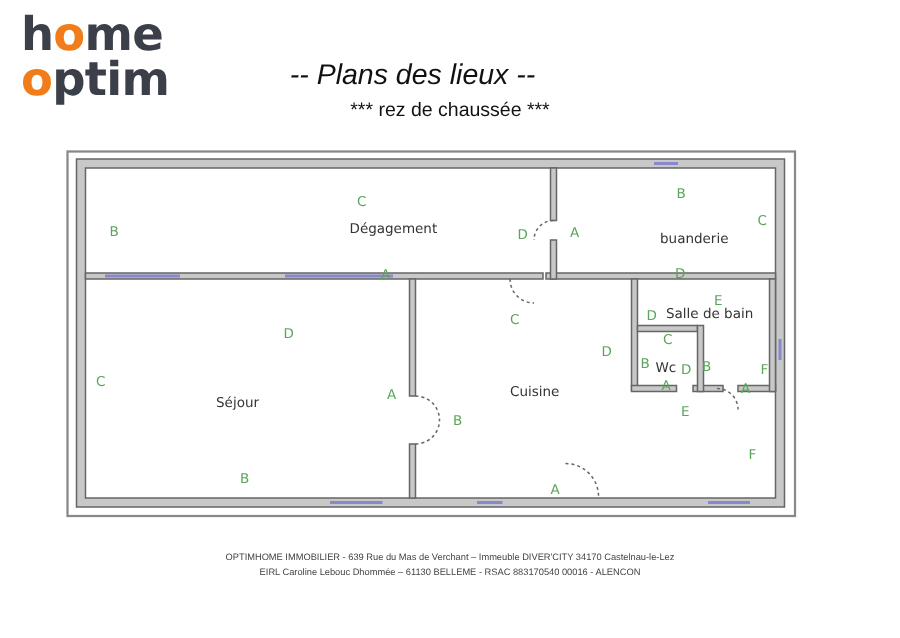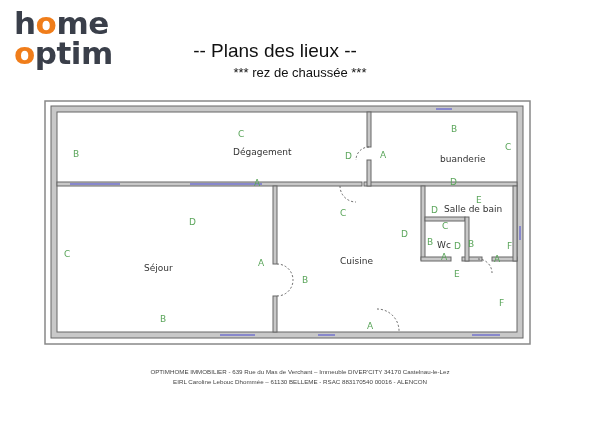--- a/index.html
+++ b/index.html
@@ -1,19 +1,19 @@
 <!DOCTYPE html>
 <html><head>
 <meta charset="utf-8">
 <style>
   html, body { margin:0; padding:0; background:#ffffff; }
   body { width:600px; height:425px; position:relative; overflow:hidden; font-family:"Liberation Sans", sans-serif; }
   .logo { position:absolute; left:14px; top:8px; font-family:"DejaVu Sans", sans-serif; font-weight:bold; font-size:31px; line-height:30px; color:#3a3f4a; letter-spacing:-0.5px; }
   .logo .o { color:#f07d1a; }
-  .title { position:absolute; left:0; width:550px; top:40px; text-align:center; font-size:19px; color:#111; }
+  .title { position:absolute; left:0; width:550px; top:40px; text-align:center; font-size:19px; color:#111;font-style:italic; }
   .subtitle { position:absolute; left:0; width:600px; top:65px; text-align:center; font-size:13px; color:#111; }
   .plan { position:absolute; left:0; top:0; }
   .footer { position:absolute; left:0; width:600px; text-align:center; font-size:6.2px; color:#444; }
   .f1 { top:368px; } .f2 { top:378px; }
   .room { font-family:"DejaVu Sans", sans-serif; font-size:9px; fill:#333; }
   .lab { font-family:"DejaVu Sans", sans-serif; font-size:9px; fill:#5aa55a; }
 </style>
 </head>
 <body>
 

